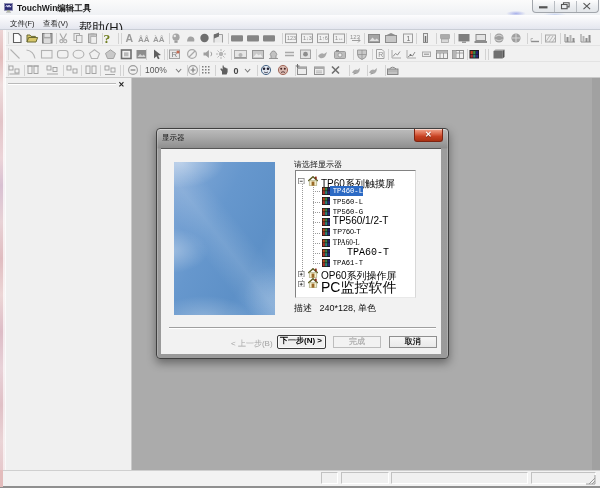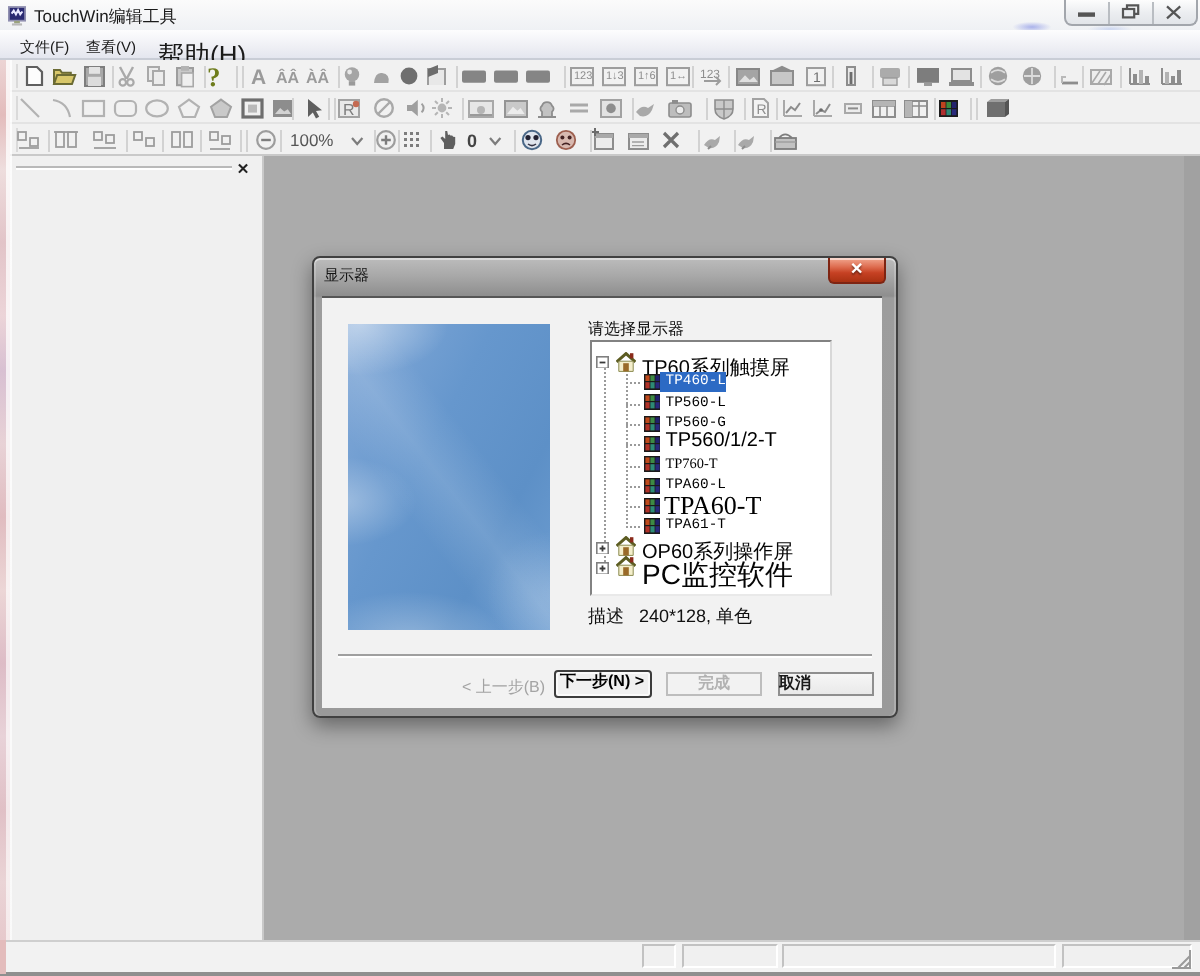--- a/index.html
+++ b/index.html
@@ -9,21 +9,21 @@
 .grip{position:absolute;width:1px;background:#dadada}
 </style></head><body>
 
 <div class="a" style="left:0;top:0;width:600px;height:15px;background:linear-gradient(180deg,#fbfbfb,#eff1f4)"></div>
 <svg class="a" style="left:4px;top:2.5px" width="9" height="10" viewBox="0 0 10 11">
 <rect x="0.5" y="0.5" width="9" height="7.6" fill="#2a2a72" stroke="#8f8fb0" stroke-width="1"></rect>
 <path d="M2 4.2 L3.2 2.5 L4.4 4.6 L5.6 2.2 L6.8 4.6 L8 3" stroke="#e8e8ff" stroke-width="1.1" fill="none"></path>
 <rect x="3.4" y="8.2" width="3.2" height="1.4" fill="#9aa27e"></rect>
 <rect x="2.2" y="9.6" width="5.6" height="1.2" fill="#b9b9b9"></rect>
 </svg>
-<div class="a" style="left:17px;top:3px;font-size:8.5px;font-weight:normal;color:#1a1a1a">TouchWin编辑工具</div>
+<div class="a" style="left:17px;top:3px;font-size:8.5px;font-weight:bold;color:#1a1a1a">TouchWin编辑工具</div>
 <div class="a" style="left:532px;top:0px;width:67px;height:12.5px;background:linear-gradient(180deg,#fdfdfd,#ebedf0 55%,#e2e5e9);border:1px solid #a2a6ac;border-top:none;border-radius:0 0 4px 4px"></div>
 <div class="a" style="left:554px;top:1px;width:1px;height:11px;background:#b9bdc2"></div>
 <div class="a" style="left:576px;top:1px;width:1px;height:11px;background:#b9bdc2"></div>
 <svg class="a" style="left:532px;top:0px" width="67" height="13" viewBox="0 0 67 13">
 <rect x="7" y="6.2" width="8.5" height="2.2" fill="#555"></rect>
 <g stroke="#555" fill="none" stroke-width="1.1">
 <rect x="29.5" y="4.5" width="5.6" height="4.2"></rect>
       <path d="M31.5 4.5 v-1.8 h5.6 v4.2 h-1.8"></path>
 <path d="M51.5 3.2 l6.6 6 M58.1 3.2 l-6.6 6"></path>
     </g>
@@ -437,43 +437,43 @@
 <div class="a" style="left:16.5px;top:62.0px;width:7px;height:1px;background:repeating-linear-gradient(90deg,#9a9a9a 0 1px,transparent 1px 2px)"></div>
 <svg class="a" style="left:25.5px;top:57.8px" width="8.5" height="8" viewBox="0 0 8.5 8">
 <rect width="8.5" height="8" fill="#1a1a1a"></rect>
 <rect x="0.7" y="0.7" width="2.1" height="2.8" fill="#bf4a1c"></rect>
           <rect x="3.2" y="0.7" width="2.1" height="2.8" fill="#3d8a44"></rect>
           <rect x="5.7" y="0.7" width="2.1" height="2.8" fill="#20206a"></rect>
 <rect x="0.7" y="4.1" width="2.1" height="3.1" fill="#b23228"></rect>
           <rect x="3.2" y="4.1" width="2.1" height="3.1" fill="#2d8a76"></rect>
           <rect x="5.7" y="4.1" width="2.1" height="3.1" fill="#28287c"></rect>
 </svg>
-<div class="a" style="left:36.8px;top:57.9px;font-size:7.2px;line-height:8px;font-family:Liberation Serif, serif;color:#000;white-space:nowrap">TP760-T</div>
+<div class="a" style="left:36.8px;top:57.9px;font-size:7.2px;line-height:8px;font-family:Liberation Sans, sans-serif;color:#000;white-space:nowrap">TP760-T</div>
 <div class="a" style="left:16.5px;top:72.3px;width:7px;height:1px;background:repeating-linear-gradient(90deg,#9a9a9a 0 1px,transparent 1px 2px)"></div>
 <svg class="a" style="left:25.5px;top:68.10000000000001px" width="8.5" height="8" viewBox="0 0 8.5 8">
 <rect width="8.5" height="8" fill="#1a1a1a"></rect>
 <rect x="0.7" y="0.7" width="2.1" height="2.8" fill="#bf4a1c"></rect>
           <rect x="3.2" y="0.7" width="2.1" height="2.8" fill="#3d8a44"></rect>
           <rect x="5.7" y="0.7" width="2.1" height="2.8" fill="#20206a"></rect>
 <rect x="0.7" y="4.1" width="2.1" height="3.1" fill="#b23228"></rect>
           <rect x="3.2" y="4.1" width="2.1" height="3.1" fill="#2d8a76"></rect>
           <rect x="5.7" y="4.1" width="2.1" height="3.1" fill="#28287c"></rect>
 </svg>
-<div class="a" style="left:36.8px;top:68.2px;font-size:7.2px;line-height:8px;font-family:Liberation Mono, monospace;color:#000;white-space:nowrap">TPA60-L</div>
+<div class="a" style="left:36.8px;top:68.2px;font-size:7.2px;line-height:8px;font-family:Liberation Serif, serif;color:#000;white-space:nowrap">TPA60-L</div>
 <div class="a" style="left:16.5px;top:82.6px;width:7px;height:1px;background:repeating-linear-gradient(90deg,#9a9a9a 0 1px,transparent 1px 2px)"></div>
 <svg class="a" style="left:25.5px;top:78.4px" width="8.5" height="8" viewBox="0 0 8.5 8">
 <rect width="8.5" height="8" fill="#1a1a1a"></rect>
 <rect x="0.7" y="0.7" width="2.1" height="2.8" fill="#bf4a1c"></rect>
           <rect x="3.2" y="0.7" width="2.1" height="2.8" fill="#3d8a44"></rect>
           <rect x="5.7" y="0.7" width="2.1" height="2.8" fill="#20206a"></rect>
 <rect x="0.7" y="4.1" width="2.1" height="3.1" fill="#b23228"></rect>
           <rect x="3.2" y="4.1" width="2.1" height="3.1" fill="#2d8a76"></rect>
           <rect x="5.7" y="4.1" width="2.1" height="3.1" fill="#28287c"></rect>
 </svg>
-<div class="a" style="left:36px;top:78.5px;font-size:13px;line-height:8px;font-family:Liberation Serif, serif;color:#000;white-space:nowrap">TPA60-T</div>
+<div class="a" style="left:51px;top:78.5px;font-size:10px;line-height:8px;font-family:Liberation Mono, monospace;color:#000;white-space:nowrap">TPA60-T</div>
 <div class="a" style="left:16.5px;top:92.9px;width:7px;height:1px;background:repeating-linear-gradient(90deg,#9a9a9a 0 1px,transparent 1px 2px)"></div>
 <svg class="a" style="left:25.5px;top:88.7px" width="8.5" height="8" viewBox="0 0 8.5 8">
 <rect width="8.5" height="8" fill="#1a1a1a"></rect>
 <rect x="0.7" y="0.7" width="2.1" height="2.8" fill="#bf4a1c"></rect>
           <rect x="3.2" y="0.7" width="2.1" height="2.8" fill="#3d8a44"></rect>
           <rect x="5.7" y="0.7" width="2.1" height="2.8" fill="#20206a"></rect>
 <rect x="0.7" y="4.1" width="2.1" height="3.1" fill="#b23228"></rect>
           <rect x="3.2" y="4.1" width="2.1" height="3.1" fill="#2d8a76"></rect>
           <rect x="5.7" y="4.1" width="2.1" height="3.1" fill="#28287c"></rect>
 </svg>
@@ -499,14 +499,14 @@
 <path d="M1.4 4.6 L8.6 4.6 L8.6 9.7 L1.4 9.7 Z" fill="#f4eecb" stroke="#8a8a50" stroke-width="0.5"></path>
 <rect x="3.6" y="5.6" width="2.8" height="4.1" fill="#9a6a28"></rect>
 </svg>
 <div class="a" style="left:25px;top:108.9px;font-size:14px;color:#050505;white-space:nowrap">PC监控软件</div>
 </div>
 <div class="a" style="left:133px;top:153px;font-size:9px;color:#111;white-space:nowrap">描述&nbsp;&nbsp;&nbsp;240*128, 单色</div>
 <div class="a" style="left:8px;top:178px;width:267px;height:2px;border-top:1px solid #9f9f9f;border-bottom:1px solid #fff"></div>
 <div class="a" style="left:70px;top:189px;width:46px;font-size:8px;color:#a3a3a3;white-space:nowrap">&lt; 上一步(B)</div>
 <div class="a" style="left:115.5px;top:186px;width:49px;height:13.5px;background:#f0f0f0;border:1.5px solid #3c3c3c;border-radius:2px;box-shadow:inset 0 0 0 1px #fafafa;text-align:center;font-size:8px;font-weight:bold;color:#000;line-height:10.5px;white-space:nowrap">下一步(N) &gt;</div>
 <div class="a" style="left:172px;top:186.5px;width:48px;height:12.8px;background:#f2f2f2;border:1px solid #bdbdbd;text-align:center;font-size:8px;font-weight:bold;color:#b2b2b2;line-height:10.5px">完成</div>
-<div class="a" style="left:227.5px;top:186.5px;width:48.5px;height:12.8px;background:linear-gradient(180deg,#f6f6f6,#e9e9e9);border:1px solid #8f8f8f;font-size:8px;font-weight:bold;color:#1a1a1a;line-height:10.5px">取消</div>
+<div class="a" style="left:227.5px;top:186.5px;width:48.5px;height:12.8px;background:linear-gradient(180deg,#f6f6f6,#e9e9e9);border:1px solid #8f8f8f;text-align:center;font-size:8px;font-weight:bold;color:#1a1a1a;line-height:10.5px">取消</div>
 </div>
 </div>
 </body></html>

